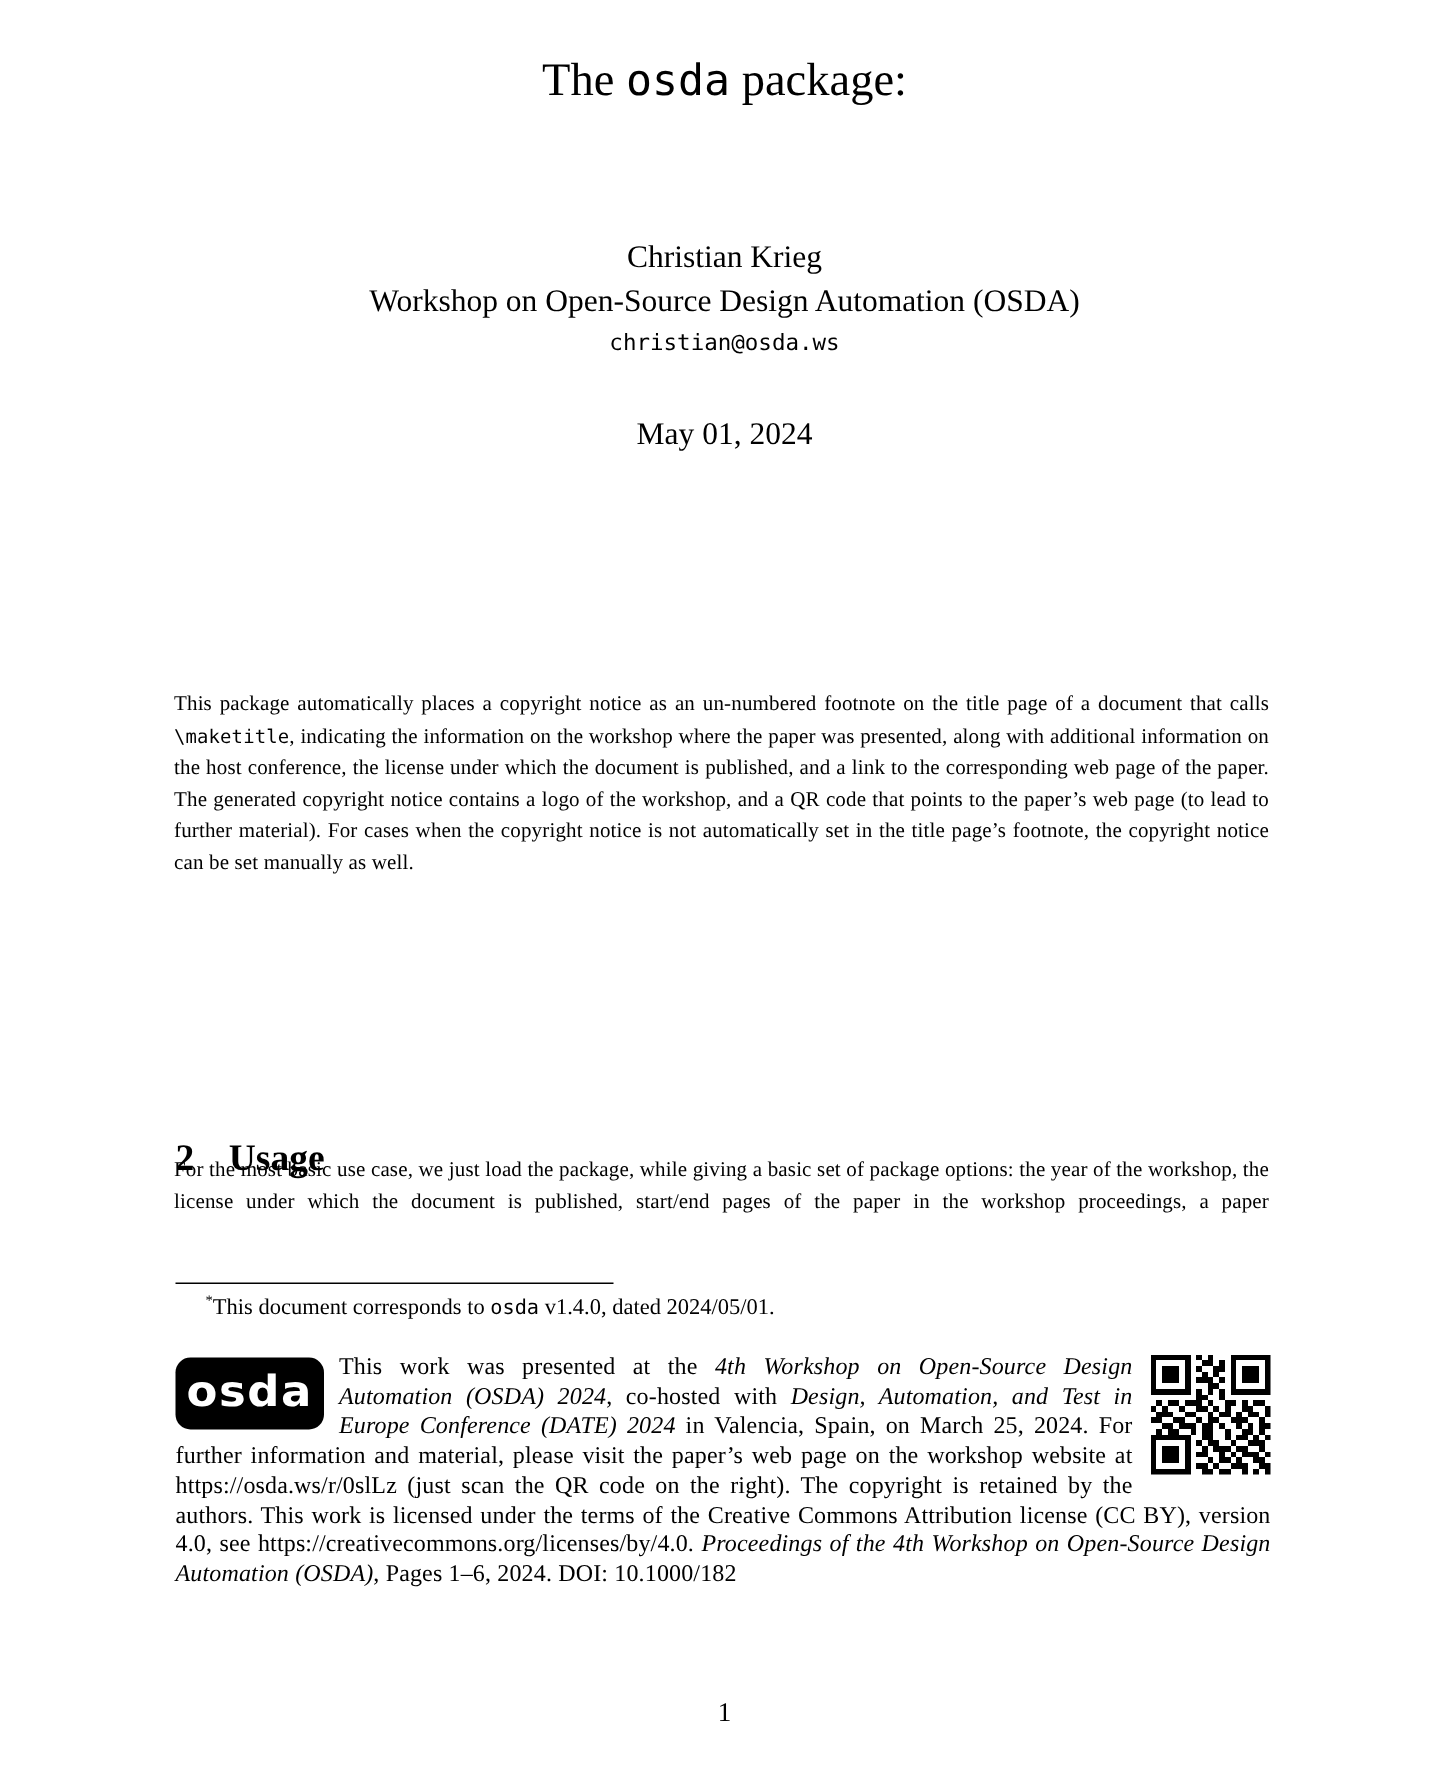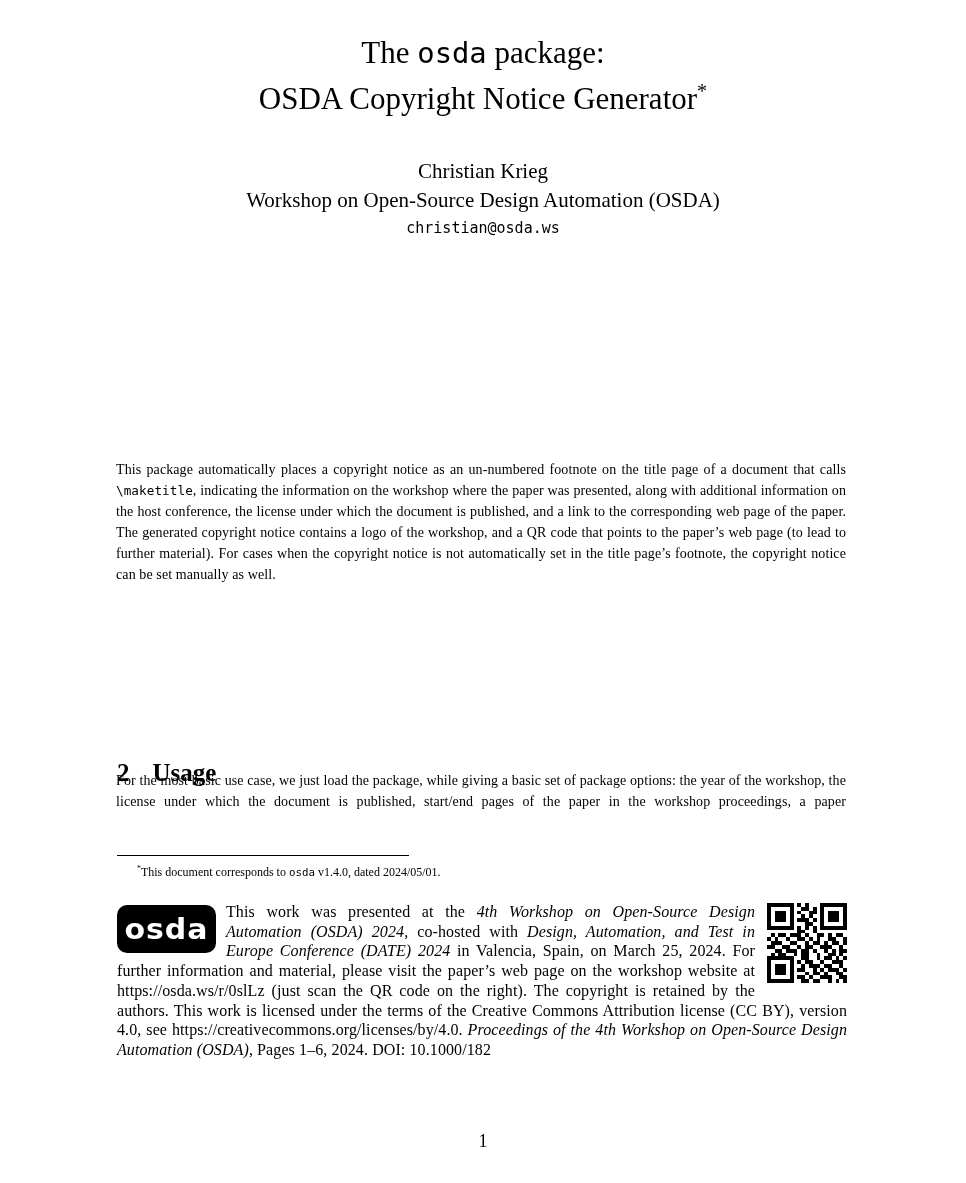--- a/index.html
+++ b/index.html
@@ -52,21 +52,21 @@
   .s-bold { font-weight: normal; }
   .s-sup { vertical-align: super; font-size: 0.65em; line-height: 0; }
 
   
   .footnote-rule {
     top: 855px; left: 117px; width: 292px;
     border-top: 1.4px solid #000;
   }
   .footnote {
     top: 863px; left: 117px; width: 730px;
-    font-size: 12px; line-height: 19px;
+    font-size: 15px; line-height: 19px;
     text-indent: 20px;
   }
 
   .copyright {
     top: 902px; left: 117px; width: 730px;
     font-size: 16px; line-height: 19.7px;
     letter-spacing: 0.1px;
     text-align: justify;
   }
   .osda-logo {
@@ -96,29 +96,29 @@
 
   .page-number { top: 1131px; font-size: 18px; }
 </style>
 </head>
 <body>
 
 <div class="page">
 
   <div class="abs centered doc-title">
     <div><span>The </span><span class="s-mono">osda</span><span> package:</span></div>
-    <div><span>OSDA Copyright Notice Generator</span><span class="s-sup">*</span></div>
   </div>
 
   <div class="abs centered author-block">
     <div>Christian Krieg</div>
     <div>Workshop on Open-Source Design Automation (OSDA)</div>
     <div class="email">christian@osda.ws</div>
   </div>
 
+  <div class="abs centered date">May 01, 2024</div>
 
 
   <p class="abs body-par par-1"><span>This package automatically places a copyright notice as an un-numbered footnote on the title page of a document that calls </span><span class="s-mono">\maketitle</span><span>, indicating the information on the workshop where the paper was presented, along with additional information on the host conference, the license under which the document is published, and a link to the corresponding web page of the paper. The generated copyright notice contains a logo of the workshop, and a QR code that points to the paper’s web page (to lead to further material). For cases when the copyright notice is not automatically set in the title page’s footnote, the copyright notice can be set manually as well.</span></p>
 
   <h2 class="abs heading heading-2">
     <span class="sec-num">2</span><span>Usage</span>
   </h2>
 
   <p class="abs body-par par-2"><span>For the most basic use case, we just load the package, while giving a basic set of package options: the year of the workshop, the license under which the document is published, start/end pages of the paper in the workshop proceedings, a paper</span></p>
 

